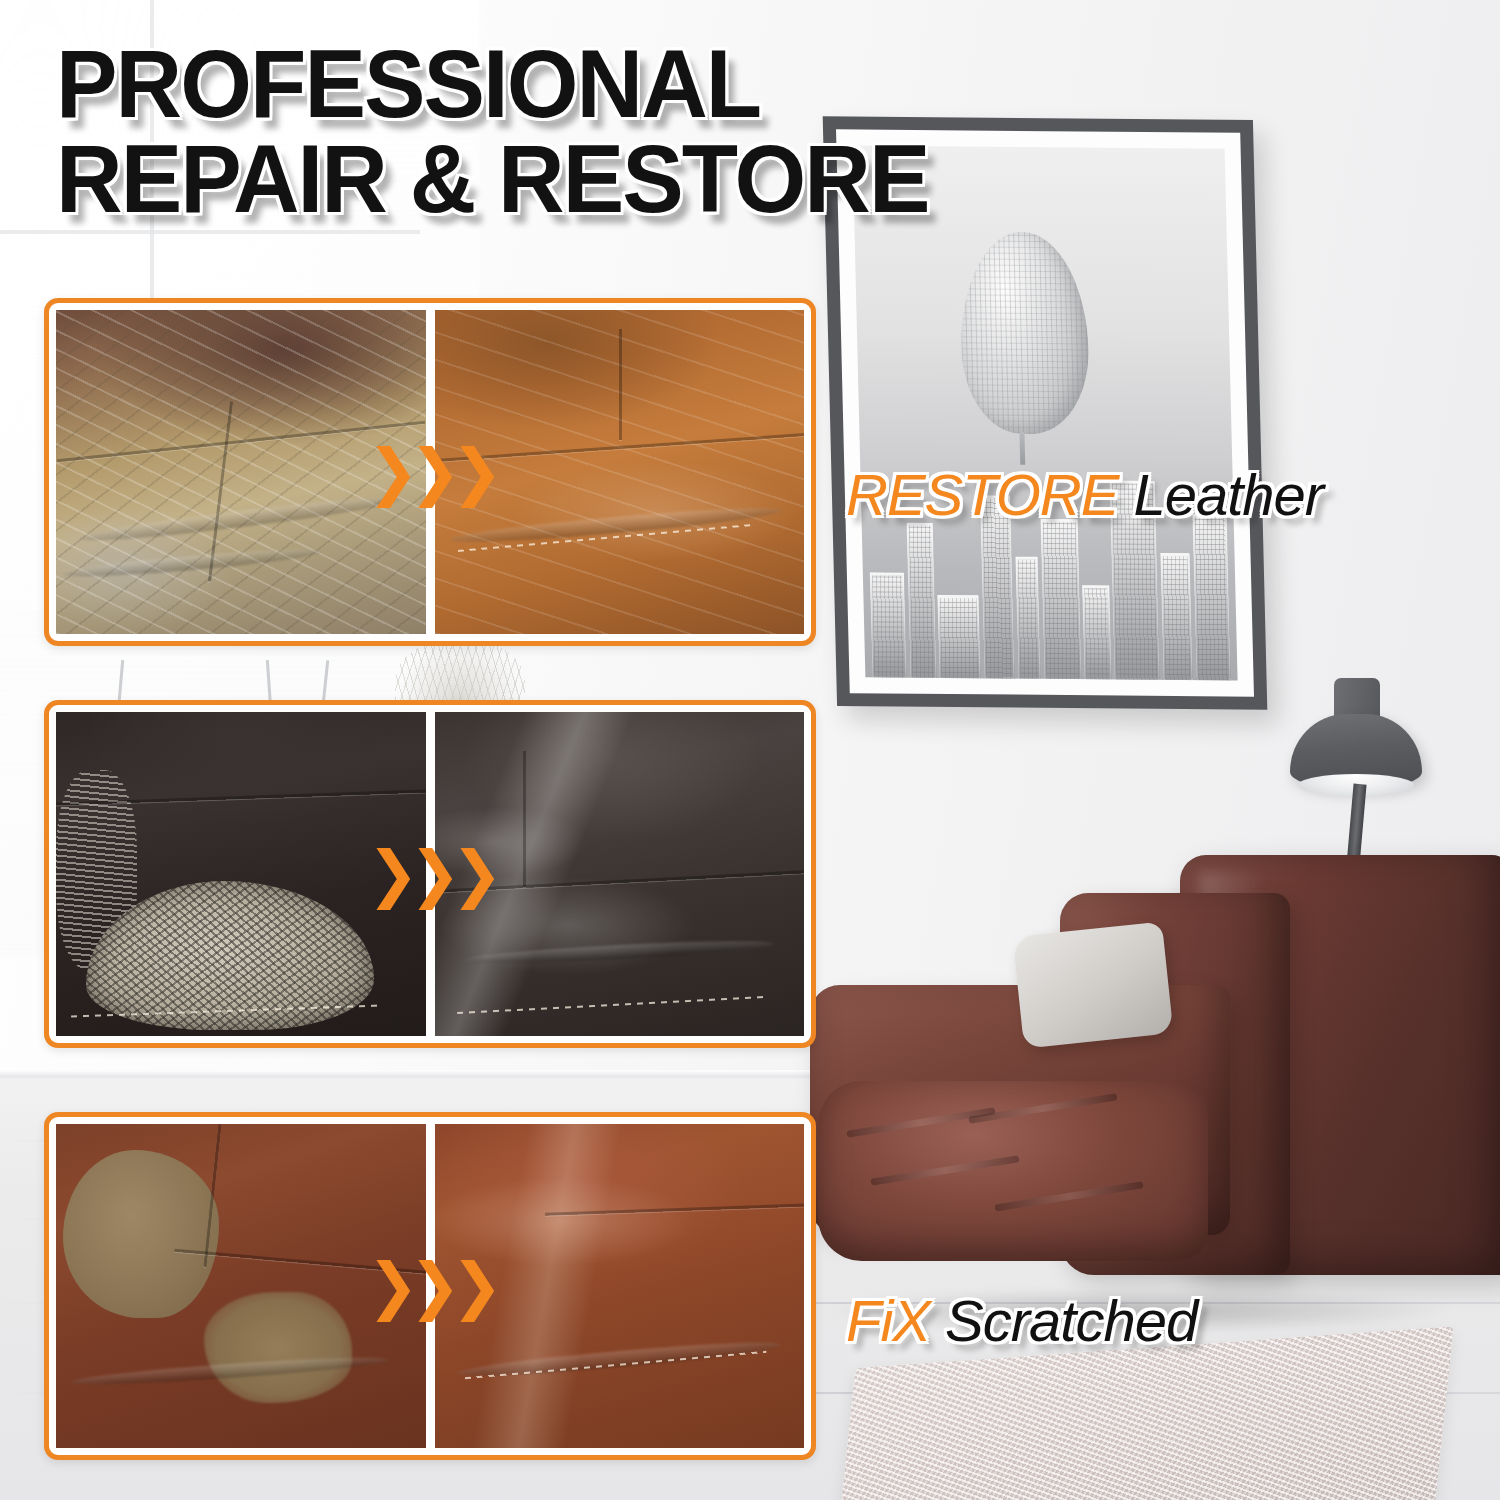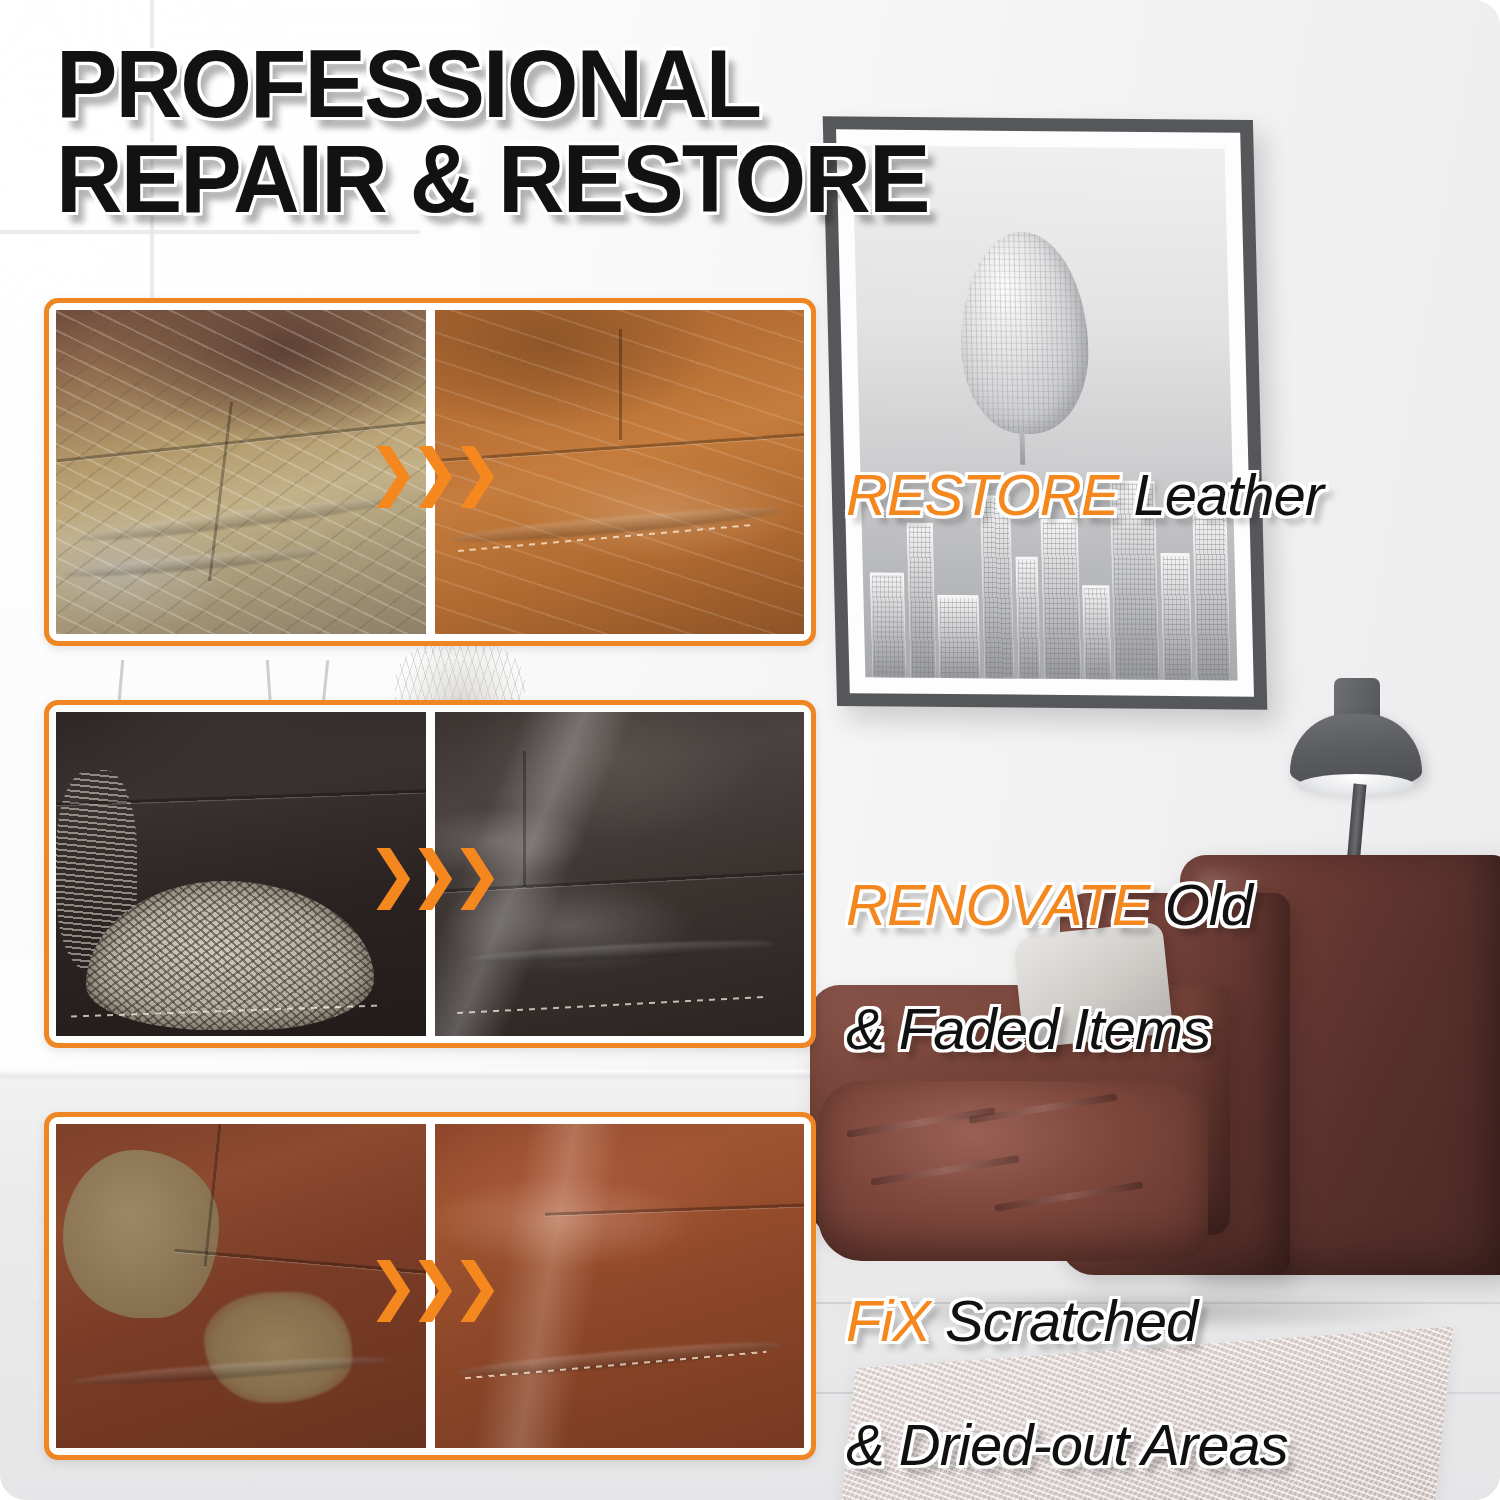--- a/index.html
+++ b/index.html
@@ -8,21 +8,20 @@
   }
   body {
     font-family: "Liberation Sans", sans-serif;
   }
   #stage {
     position: relative;
     width: 1500px;
     height: 1500px;
     overflow: hidden;
     background: #f4f4f4;
-    border-radius: 26px;
   }
 
   
   .bg-layer { position: absolute; inset: 0; overflow: hidden; }
 
   .bg-wall {
     position: absolute; inset: 0;
     background:
       linear-gradient(100deg, #ffffff 0%, #fbfbfb 30%, #f3f3f4 62%, #ececee 100%);
   }
@@ -490,23 +489,18 @@
         <div class="stitch" style="left:8%; top:74%; width:82%; transform:rotate(-5deg);"></div>
       </div>
       <div class="chevrons">❯❯❯</div>
     </div>
   </div>
 
   <div class="feature" style="left:846px; top:402px;">
     <span class="line"><span class="kw">RESTORE</span><span> Leather</span></span>
   </div>
 
-  <div class="feature" style="left:846px; top:812px;">
-    <span class="line"><span class="kw">RENOVATE</span><span> Old</span></span>
-    <span class="line">&amp; Faded Items</span>
-  </div>
 
   <div class="feature" style="left:846px; top:1228px;">
     <span class="line"><span class="kw">FiX</span><span> Scratched</span></span>
-    <span class="line">&amp; Dried-out Areas</span>
   </div>
 
 </div>
 
 </body></html>

